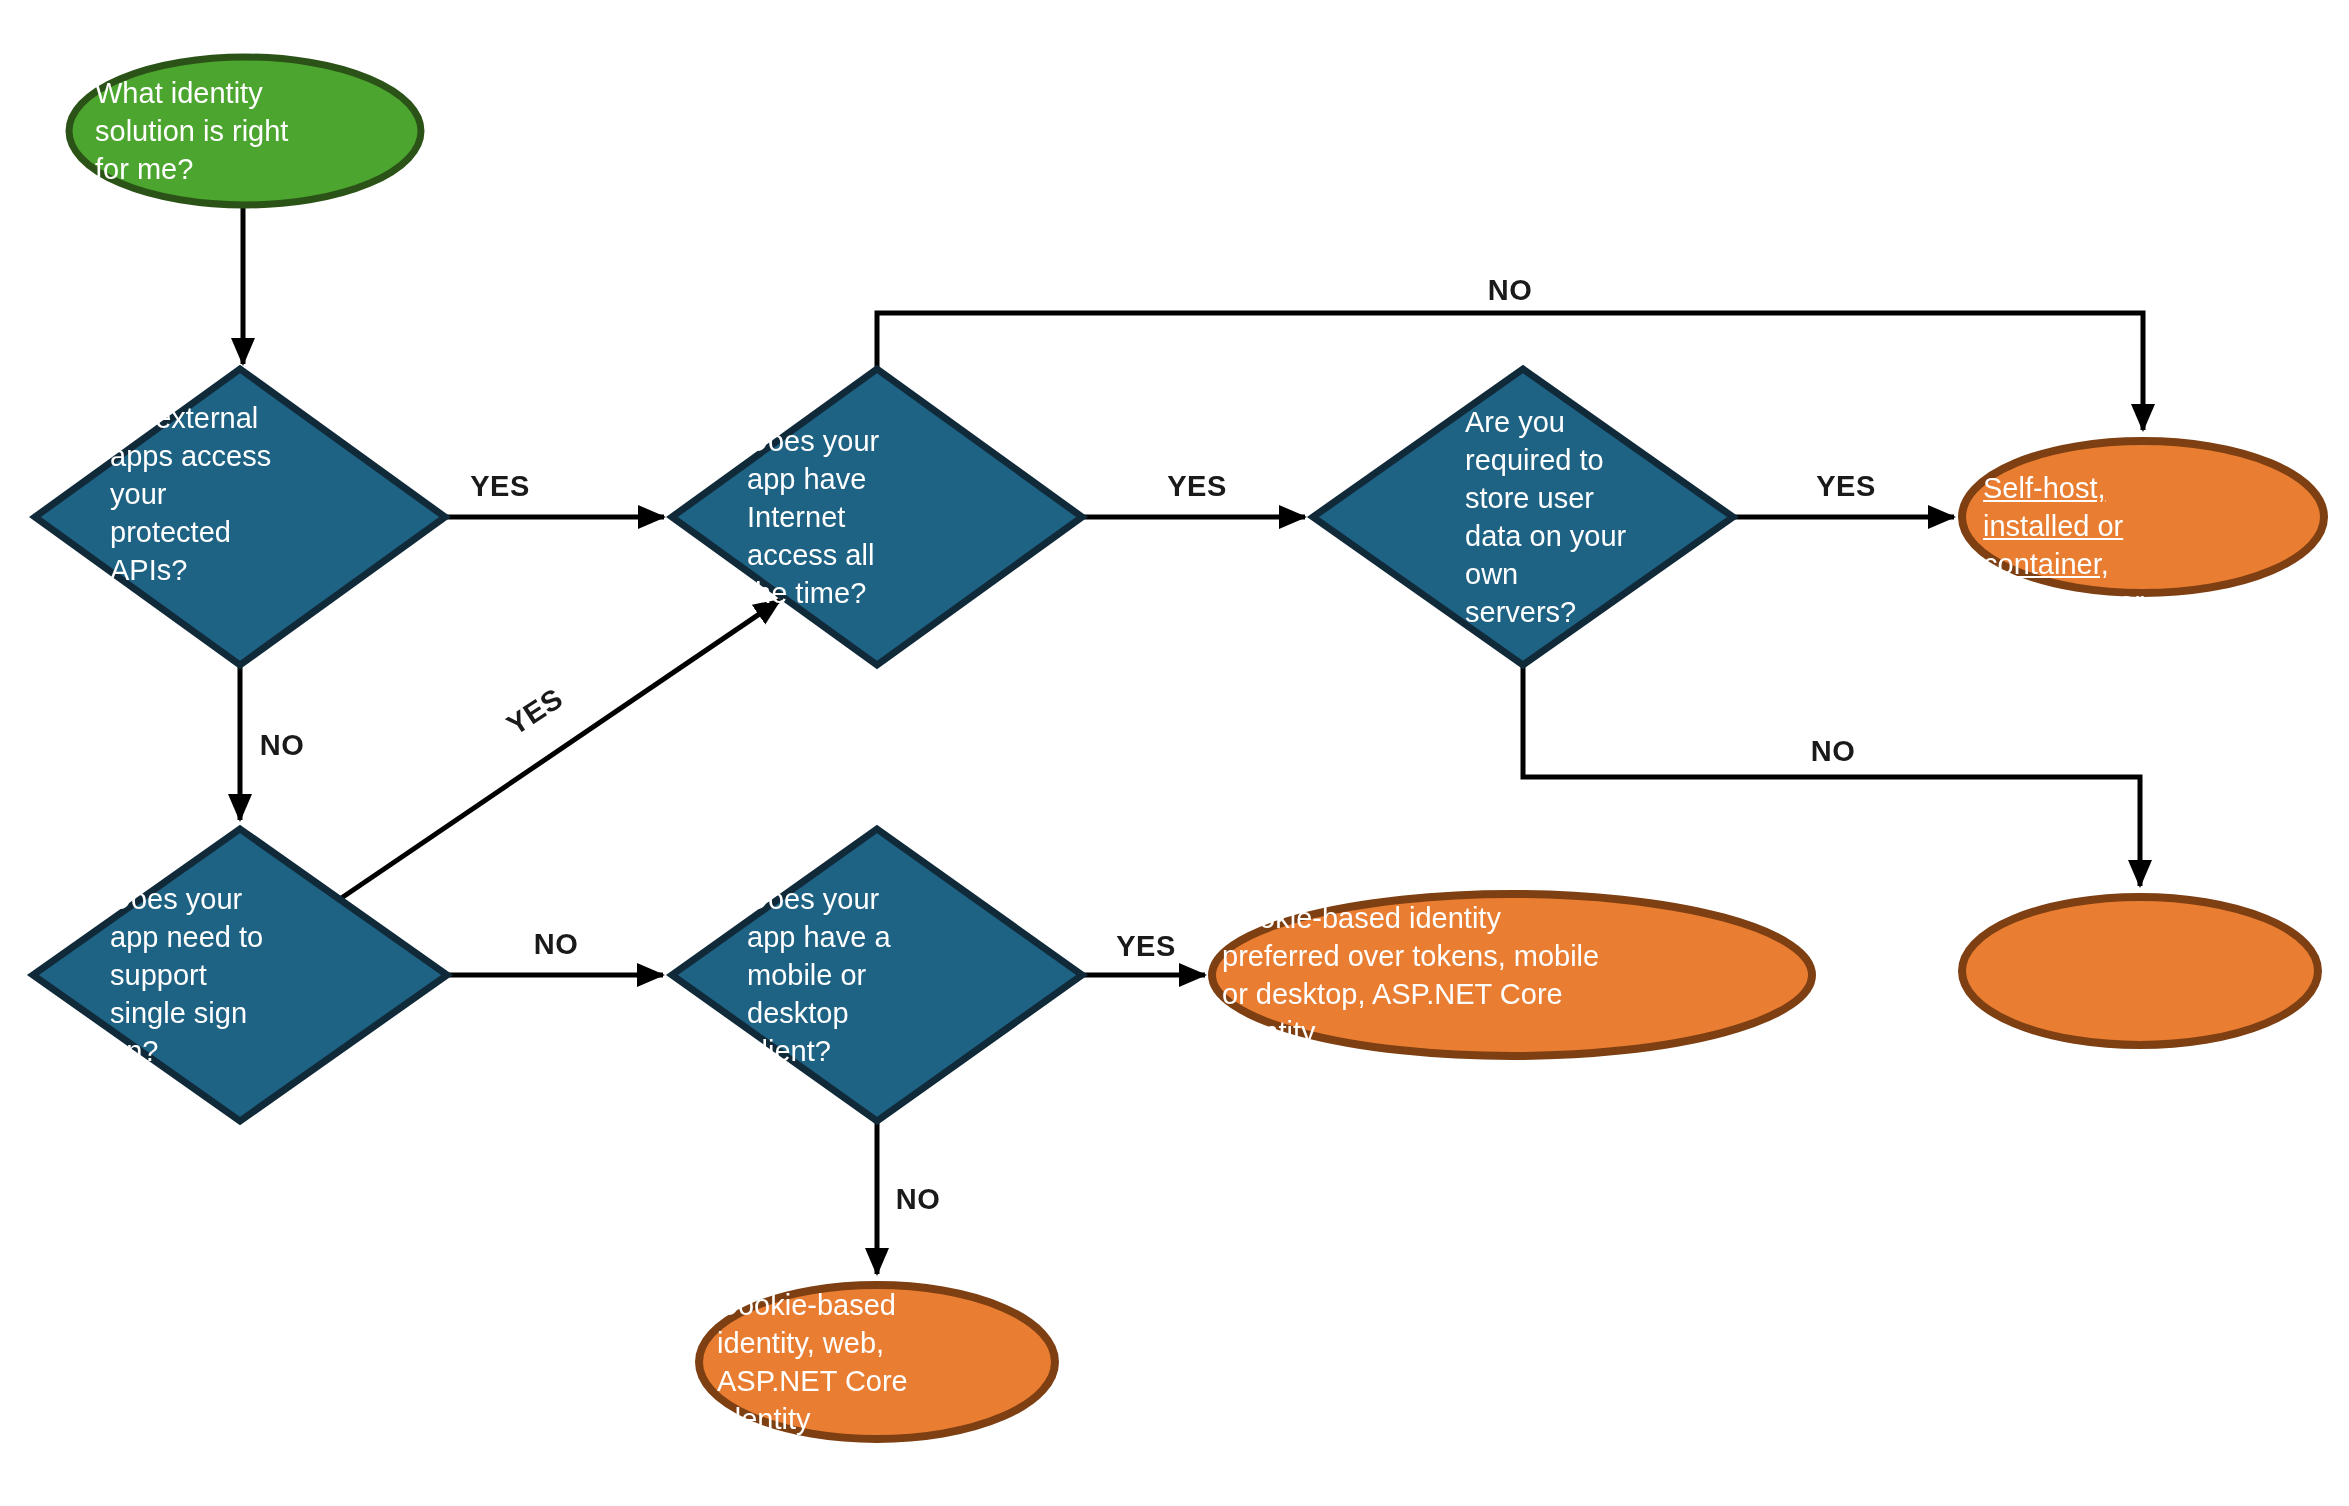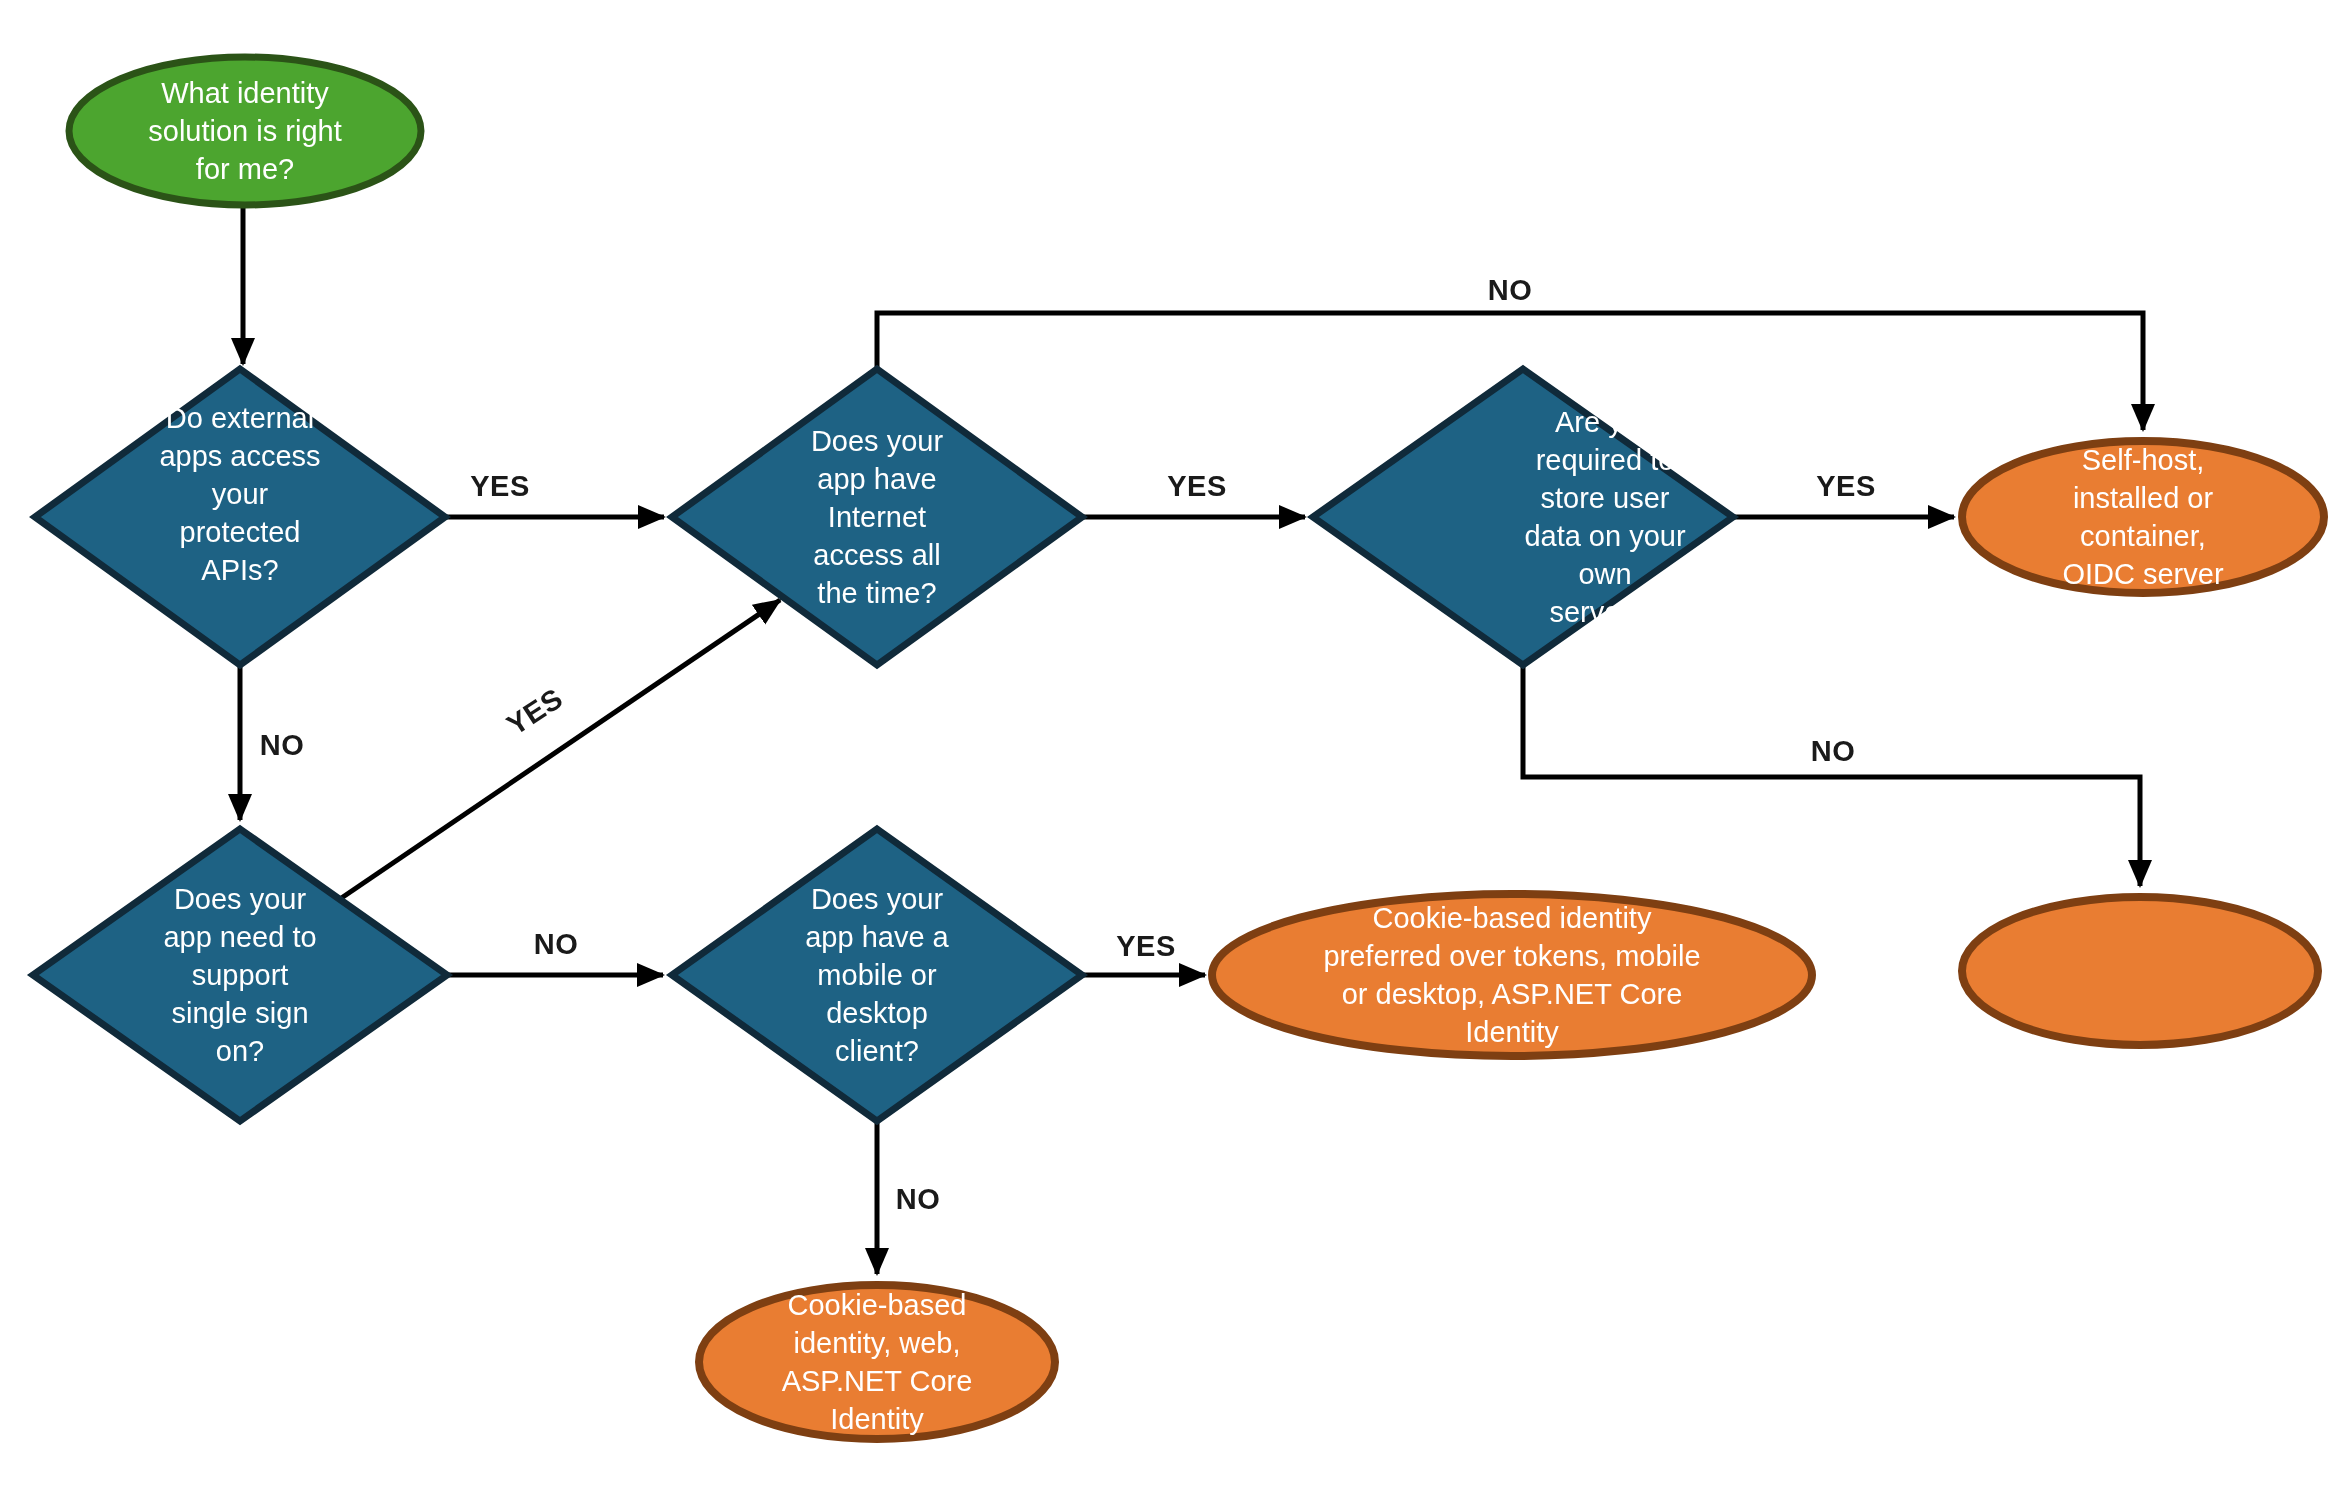--- a/index.html
+++ b/index.html
@@ -27,21 +27,21 @@
   .edge{stroke:var(--edge);stroke-width:5;fill:none;}
   .shape-question{fill:var(--question-fill);stroke:var(--question-border);stroke-width:7;}
   .shape-start{fill:var(--start-fill);stroke:var(--start-border);stroke-width:7;}
   .shape-result{fill:var(--result-fill);stroke:var(--result-border);stroke-width:8;}
   .node-label{
     position:absolute;
     transform:translate(-50%,-50%);
     color:var(--node-text);
     font-size:29px;
     line-height:38px;
-    text-align:center;
+    text-align:left;
     white-space:pre-line;
     pointer-events:none;
   }
   .edge-label{
     position:absolute;
     transform:translate(-50%,-50%);
     color:var(--edge-label);
     font-size:29px;
     font-weight:bold;
     letter-spacing:0.5px;
@@ -114,21 +114,21 @@
   <div class="node-label" style="left:240px;top:975px;width:260px;">Does your
 app need to
 support
 single sign
 on?</div>
   <div class="node-label" style="left:877px;top:975px;width:260px;">Does your
 app have a
 mobile or
 desktop
 client?</div>
-  <div class="node-label" style="left:2143px;top:517px;width:320px;">Self-host,
+  <div class="node-label" style="left:2143px;top:545px;width:320px;text-decoration:underline;">Self-host,
 installed or
 container,
 OIDC server</div>
   <div class="node-label" style="left:1512px;top:975px;width:580px;">Cookie-based identity
 preferred over tokens, mobile
 or desktop, ASP.NET Core
 Identity</div>
   <div class="node-label" style="left:877px;top:1362px;width:320px;">Cookie-based
 identity, web,
 ASP.NET Core

